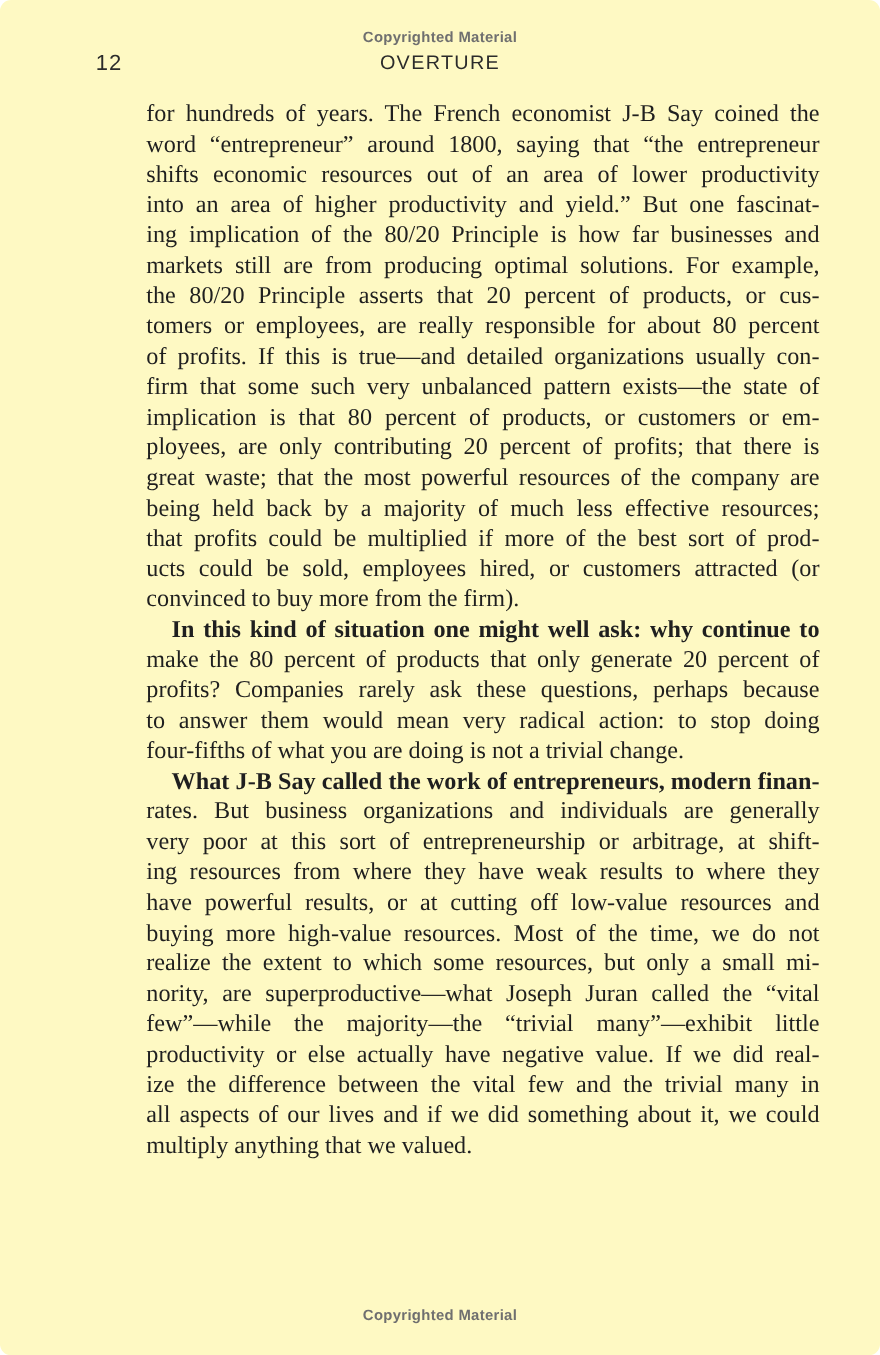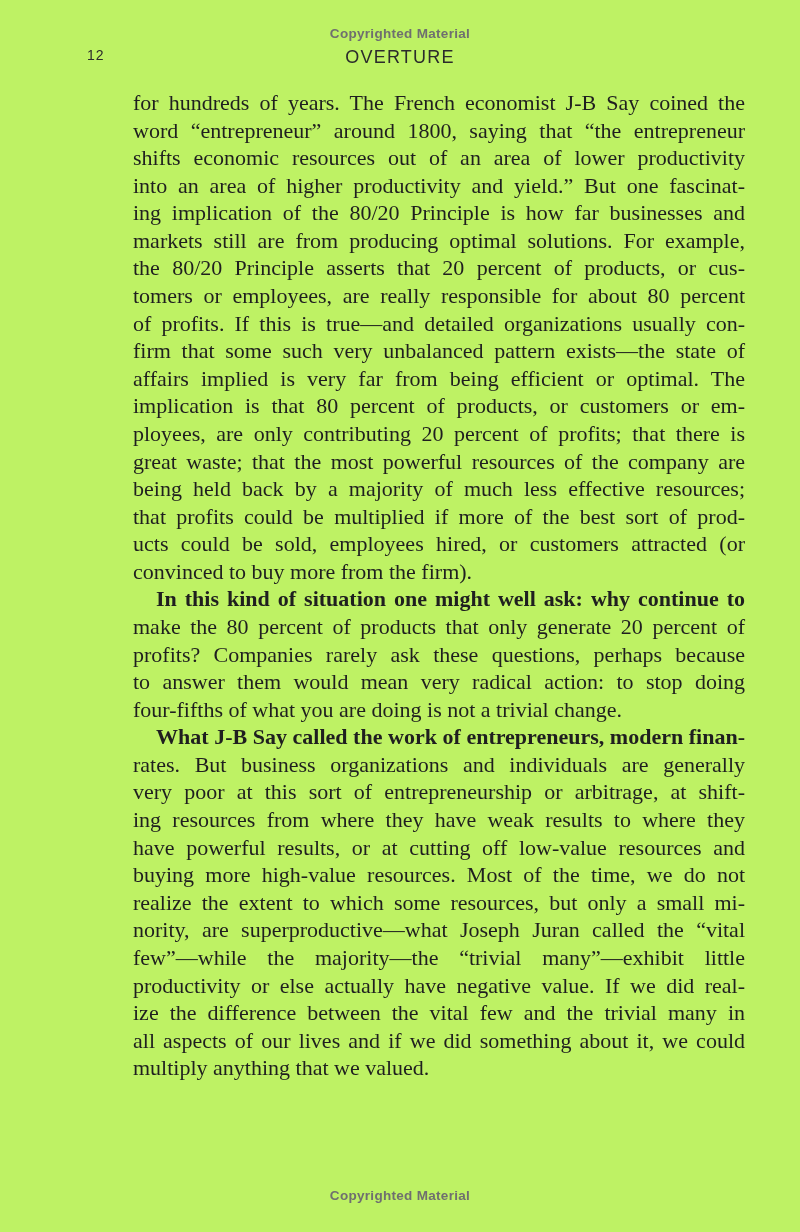--- a/index.html
+++ b/index.html
@@ -7,22 +7,23 @@
     padding: 0;
     width: 800px;
     height: 1232px;
     background: #ffffff;
     overflow: hidden;
   }
   .page {
     position: relative;
     width: 800px;
     height: 1232px;
-    background: #bef264;
+    background: #fef9c3;
     font-family: "Liberation Serif", serif;
+    border-radius: 10px;
   }
   .copyright {
     position: absolute;
     left: 0;
     width: 800px;
     text-align: center;
     font-family: "Liberation Sans", sans-serif;
     font-weight: bold;
     font-size: 13.5px;
     letter-spacing: 0.3px;
@@ -36,21 +37,21 @@
     left: 0;
     width: 800px;
     height: 22px;
     font-family: "Liberation Sans", sans-serif;
     color: #2b2b2b;
   }
   .pagenum {
     position: absolute;
     left: 87px;
     top: 0;
-    font-size: 14px;
+    font-size: 20px;
     letter-spacing: 1px;
   }
   .chapter-title {
     position: absolute;
     left: 0;
     width: 800px;
     text-align: center;
     top: 0;
     font-size: 18px;
     letter-spacing: 1.2px;
@@ -96,21 +97,20 @@
         <div class="line">for hundreds of years. The French economist J-B Say coined the</div>
         <div class="line">word “entrepreneur” around 1800, saying that “the entrepreneur</div>
         <div class="line">shifts economic resources out of an area of lower productivity</div>
         <div class="line">into an area of higher productivity and yield.” But one fascinat-</div>
         <div class="line">ing implication of the 80/20 Principle is how far businesses and</div>
         <div class="line">markets still are from producing optimal solutions. For example,</div>
         <div class="line">the 80/20 Principle asserts that 20 percent of products, or cus-</div>
         <div class="line">tomers or employees, are really responsible for about 80 percent</div>
         <div class="line">of profits. If this is true—and detailed organizations usually con-</div>
         <div class="line">firm that some such very unbalanced pattern exists—the state of</div>
-        <div class="line">affairs implied is very far from being efficient or optimal. The</div>
         <div class="line">implication is that 80 percent of products, or customers or em-</div>
         <div class="line">ployees, are only contributing 20 percent of profits; that there is</div>
         <div class="line">great waste; that the most powerful resources of the company are</div>
         <div class="line">being held back by a majority of much less effective resources;</div>
         <div class="line">that profits could be multiplied if more of the best sort of prod-</div>
         <div class="line">ucts could be sold, employees hired, or customers attracted (or</div>
         <div class="line last">convinced to buy more from the firm).</div>
       </div>
       <div>
         <div class="line ind">In this kind of situation one might well ask: why continue to</div>

